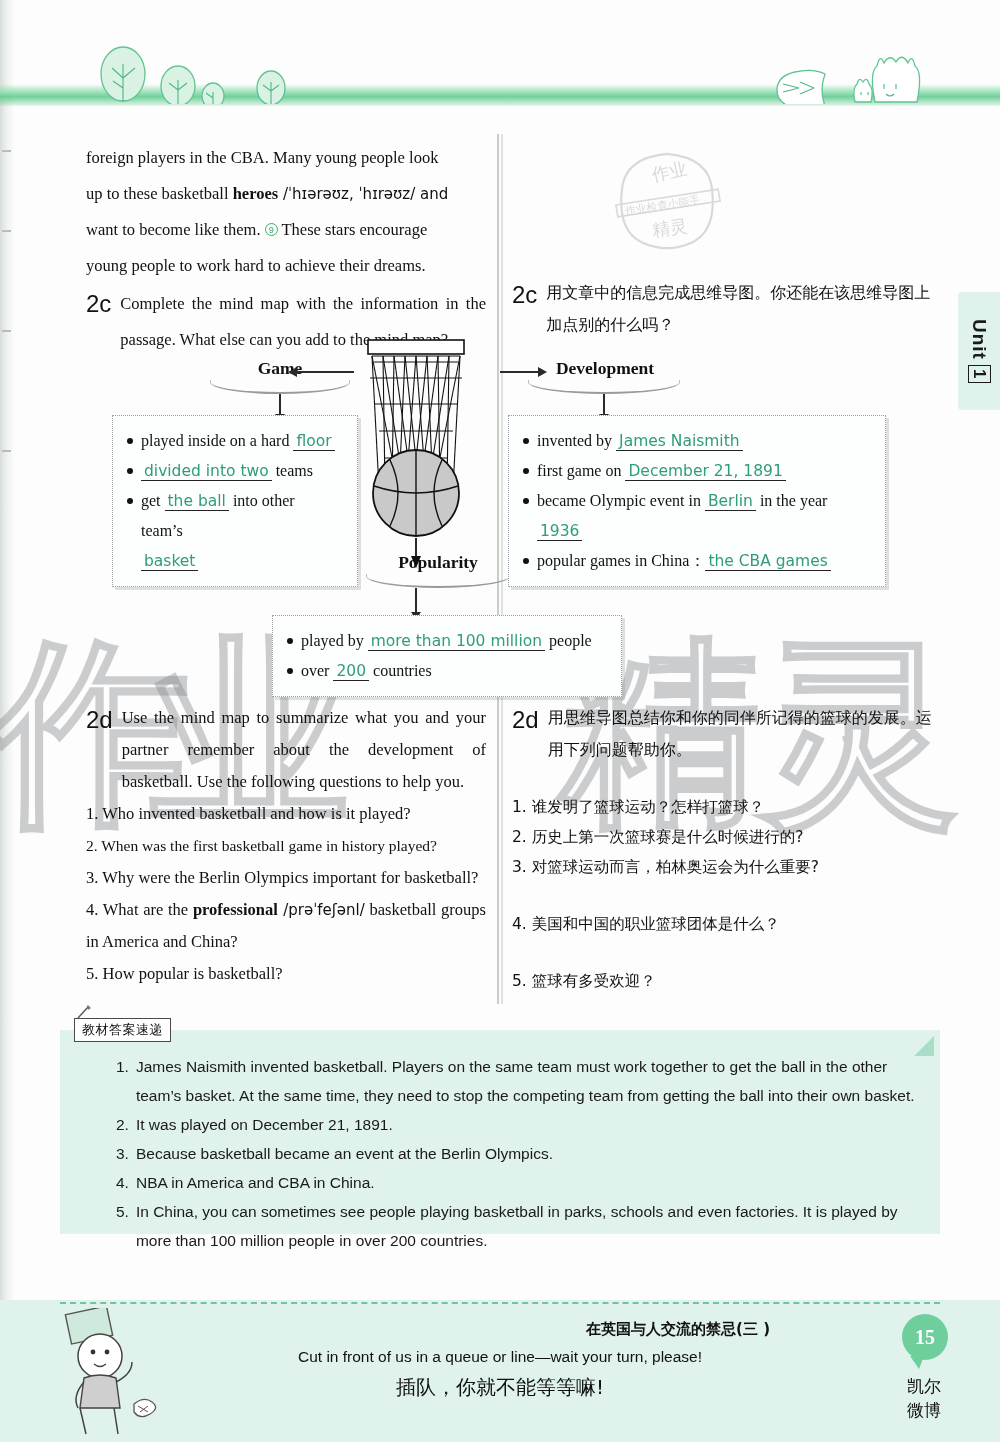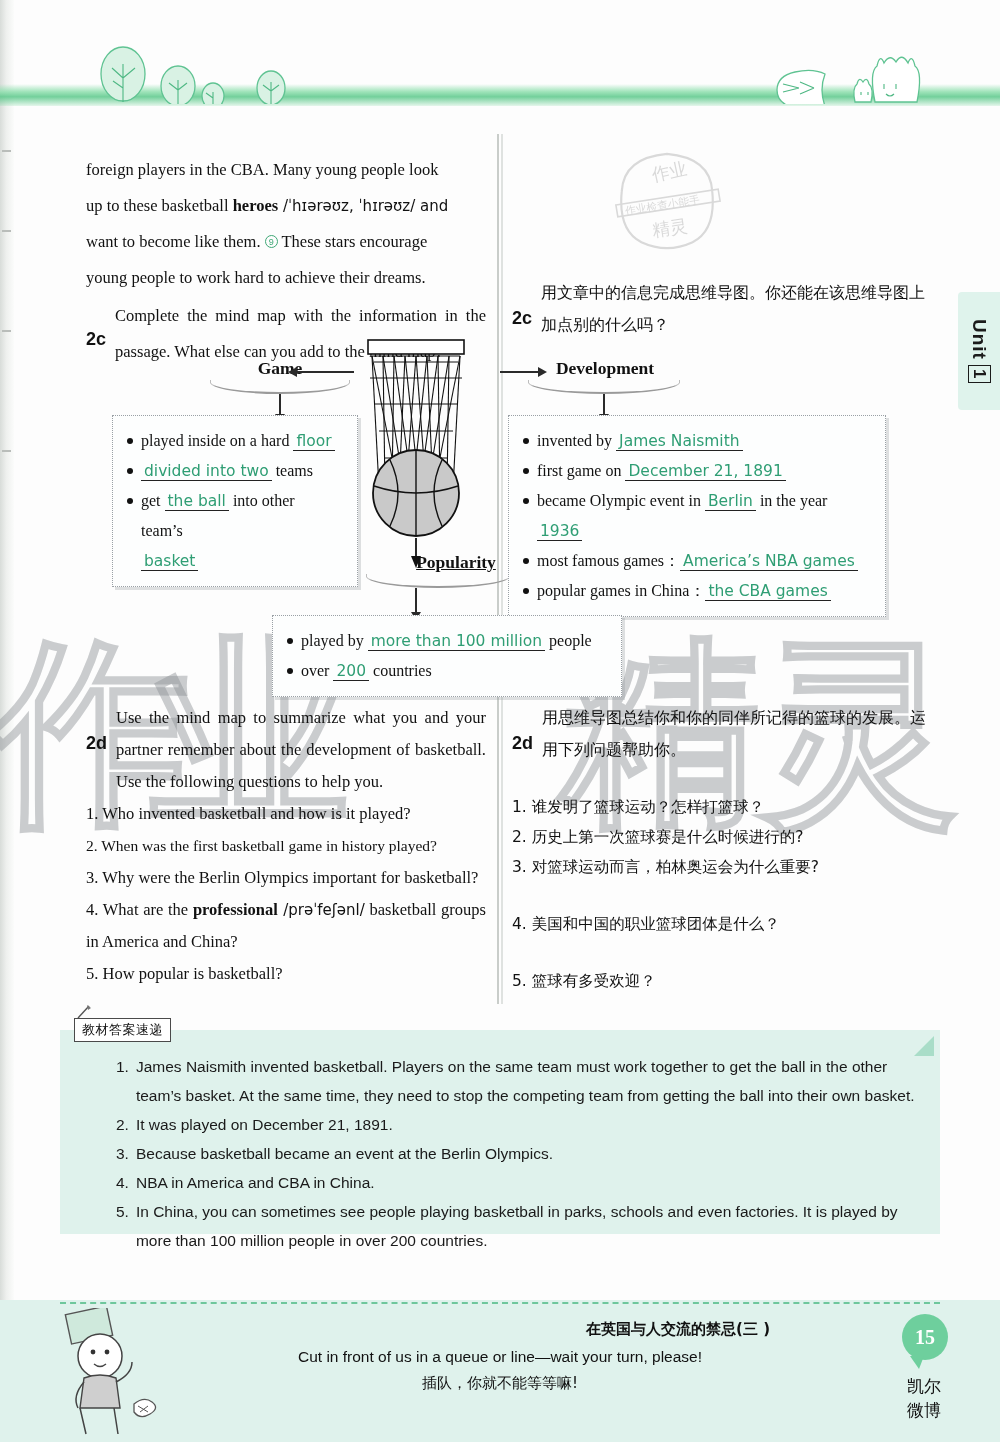--- a/index.html
+++ b/index.html
@@ -55,43 +55,43 @@
     line-height:1; font-size:17px;
   }
 
   
   .col-divider {
     position:absolute; left:497px; top:134px; width:2px; height:870px;
     background:#c9cdca;
   }
   .col-divider.b { left:501px; background:#dfe2e0; }
 
-  .colL { position:absolute; left:86px; top:152px; width:400px; }
+  .colL { position:absolute; left:86px; top:140px; width:400px; }
   .colR { position:absolute; left:512px; top:275px; width:420px; }
 
   .para {
     font-size:16.5px; line-height:36px; color:#111;
     text-align:justify; text-justify:inter-word;
   }
   .para b { font-weight:bold; }
   .ipa { font-family:"DejaVu Sans", sans-serif; font-size:15px; }
   .circ {
     display:inline-block; width:13px; height:13px; line-height:13px;
     border-radius:50%; border:1.2px solid #3fa876; color:#3fa876;
     font-size:9px; text-align:center; vertical-align:2px;
     font-family:"Liberation Sans", sans-serif;
   }
 
   .task {
     display:flex; gap:9px; margin-top:2px;
   }
   .task-no {
     font-family:"Liberation Sans", sans-serif;
-    font-weight:bold; font-size:18px; color:#111;
-    flex:0 0 auto; line-height:36px;margin-top:23px;
+    font-weight:normal; font-size:24px; color:#111;
+    flex:0 0 auto; line-height:36px;
   }
   .task-body { flex:1 1 auto; }
 
   .cn { font-family:"DejaVu Sans", sans-serif; font-size:16px; line-height:32px; color:#111; }
   .cn-hand { font-family:"DejaVu Sans", sans-serif; font-size:15.5px; line-height:30px; color:#111; }
 
   
   .mindmap { position:absolute; left:0; top:330px; width:1000px; height:370px; }
 
   .node-label {
@@ -177,21 +177,21 @@
   }
   .footer-dash {
     position:absolute; left:60px; top:2px; width:880px; height:0;
     border-top:2.5px dashed #6ec79c;
   }
   .footer-text {
     position:absolute; left:230px; top:20px; width:540px; text-align:center;
   }
   .ft-cn-title { font-family:"DejaVu Sans", sans-serif; font-weight:bold; font-size:15px; color:#111;text-align:right; }
   .ft-en { font-family:"Liberation Sans", sans-serif; font-size:15.5px; color:#111; margin-top:9px; }
-  .ft-cn { font-family:"DejaVu Sans", sans-serif; font-size:15px; color:#111; margin-top:8px; }
+  .ft-cn { font-family:"DejaVu Sans", sans-serif; font-size:20px; color:#111; margin-top:8px; }
 
   .pagebadge {
     position:absolute; right:52px; top:14px;
     width:46px; height:46px; border-radius:50%;
     background:#6ecf9d; color:#ffffff;
     font-family:"Liberation Serif", serif; font-weight:bold; font-size:20px;
     display:flex; align-items:center; justify-content:center;
   }
   .pagebadge:after{
     content:""; position:absolute; left:8px; bottom:-9px;
@@ -347,21 +347,21 @@
     <div class="arrow-line" style="left:279px; top:64px; width:2px; height:22px;"></div>
     <div class="arrow-head ah-down" style="left:275px; top:84px;"></div>
 
     <div class="node-label" style="left:540px; top:28px; width:130px;">Development</div>
     <div class="node-underline" style="left:528px; top:50px; width:152px;"></div>
     <div class="arrow-line" style="left:500px; top:41px; width:40px; height:2px;"></div>
     <div class="arrow-head ah-right" style="left:538px; top:37px;"></div>
     <div class="arrow-line" style="left:603px; top:64px; width:2px; height:22px;"></div>
     <div class="arrow-head ah-down" style="left:599px; top:84px;"></div>
 
-    <div class="node-label" style="left:396px; top:222px; width:120px;text-decoration:underline;">Popularity</div>
+    <div class="node-label" style="left:378px; top:222px; width:120px;">Popularity</div>
     <div class="node-underline" style="left:366px; top:244px; width:144px;"></div>
     <div class="arrow-line" style="left:415px; top:258px; width:2px; height:26px;"></div>
     <div class="arrow-head ah-down" style="left:411px; top:282px;"></div>
 
     <div class="mm-box" style="left:112px; top:85px; width:246px;">
       <div class="mm-li">
         <span class="dot"></span>
         <span><span>played inside on a hard </span><span class="ans">floor</span></span>
       </div>
       <div class="mm-li">
@@ -385,24 +385,20 @@
       <div class="mm-li">
         <span class="dot"></span>
         <span><span>first game on </span><span class="ans">December 21, 1891</span></span>
       </div>
       <div class="mm-li">
         <span class="dot"></span>
         <span><span>became Olympic event in </span><span class="ans">Berlin</span><span> in the year</span></span>
       </div>
       <div class="mm-li" style="padding-left:14px">
         <span><span class="ans">1936</span></span>
-      </div>
-      <div class="mm-li">
-        <span class="dot"></span>
-        <span><span>most famous games：</span><span class="ans">America’s NBA games</span></span>
       </div>
       <div class="mm-li">
         <span class="dot"></span>
         <span><span>popular games in China：</span><span class="ans">the CBA games</span></span>
       </div>
     </div>
 
     <div class="mm-box" style="left:272px; top:285px; width:350px;">
       <div class="mm-li">
         <span class="dot"></span>

